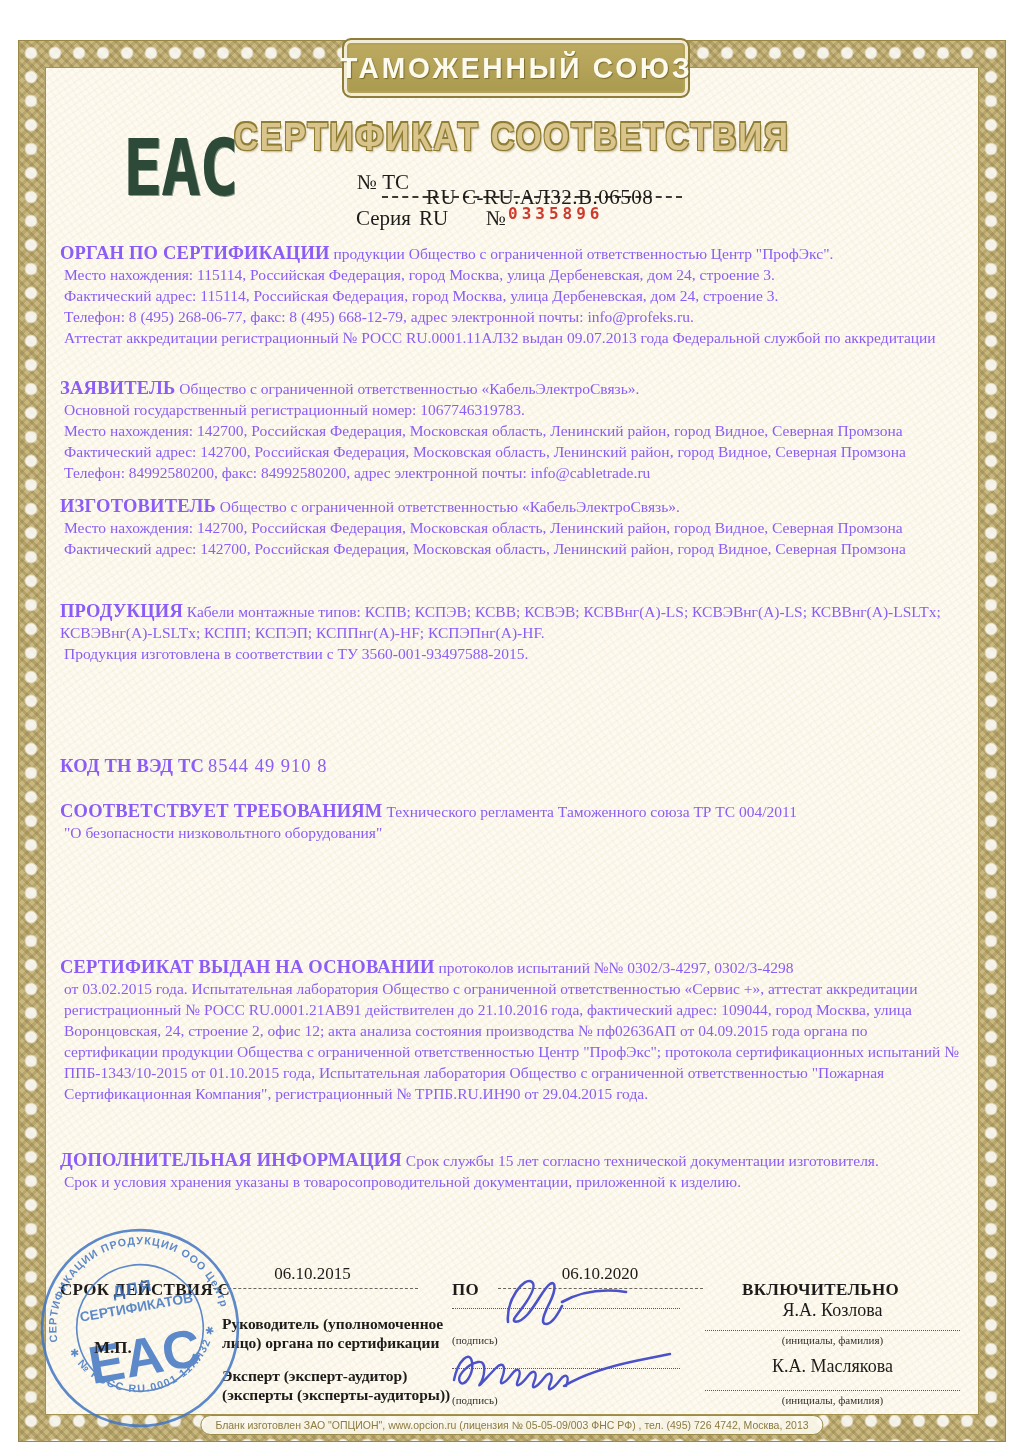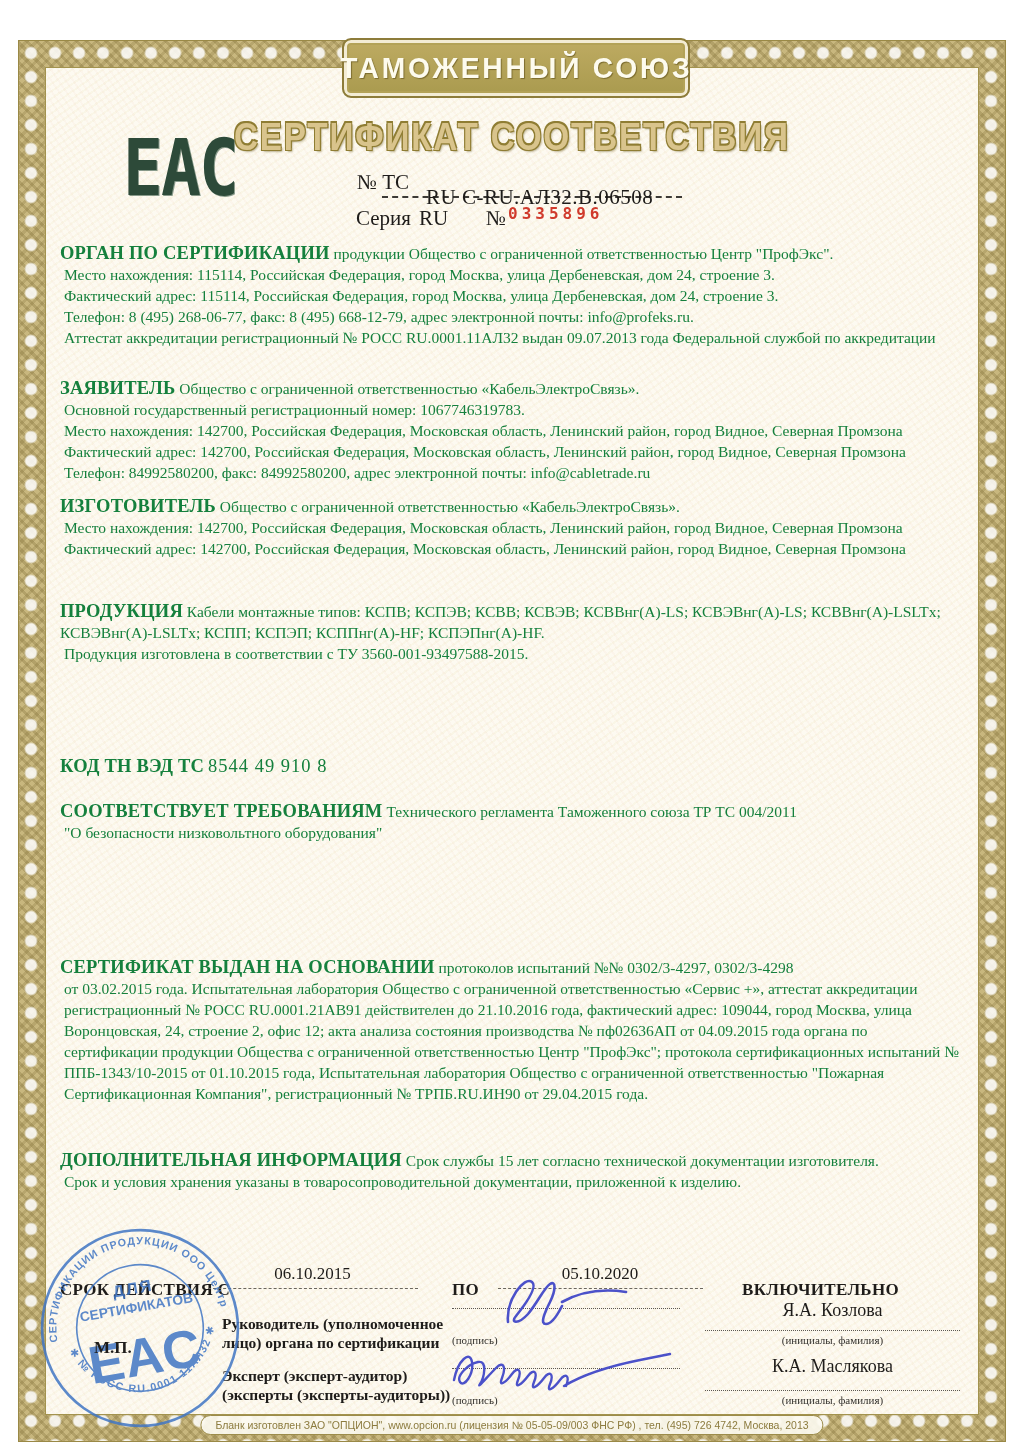--- a/index.html
+++ b/index.html
@@ -39,21 +39,21 @@
   .numrow{position:absolute;z-index:4;font-size:21px;}
   .num-label{position:absolute;left:357px;top:170px;}
   .num-value{position:absolute;left:426px;top:168px;letter-spacing:.5px;margin-top:17px;}
   .num-line{position:absolute;left:382px;top:172px;width:300px;height:24px;border-bottom:2px dashed #3c3a36;}
   .ser-label{position:absolute;left:356px;top:206px;}
   .ser-region{position:absolute;left:419px;top:206px;}
   .serial-no-label{position:absolute;left:486px;top:206px;}
   .serial-value{position:absolute;left:508px;top:204px;font-family:"DejaVu Sans Mono",monospace;
             font-weight:bold;font-size:16px;letter-spacing:4px;color:#d03a2c;}
   
-  .sec{position:absolute;left:60px;width:902px;font-size:15.5px;line-height:21px;color:#15803d;}
+  .sec{position:absolute;left:60px;width:902px;font-size:15.5px;line-height:21px;color:#8b5cf6;}
   .sec .h{font-weight:bold;font-size:18.5px;letter-spacing:.2px;}
   .sec .intro{font-size:15.5px;}
   .sec-org{top:243px;} .sec-app{top:378px;} .sec-man{top:496px;} .sec-prod{top:601px;}
   .sec-tnved{top:756px;} .sec-comp{top:801px;} .sec-basis{top:957px;} .sec-add{top:1150px;}
   .sec .ln{padding-left:4px;}
   .tnved-val{font-size:18.5px;letter-spacing:1px;}
   
   .validity{position:absolute;left:60px;top:1262px;width:905px;height:34px;z-index:6;font-size:17px;}
   .validity .b{font-weight:bold;letter-spacing:.3px;margin-top:10px;}
   .v-from{position:absolute;left:0;top:8px;}
@@ -176,21 +176,21 @@
     </div>
     <div class="ln">Срок и условия хранения указаны в товаросопроводительной документации, приложенной к изделию.</div>
   </div>
 
   <div class="validity">
     <span class="b v-from">СРОК ДЕЙСТВИЯ С</span>
     <span class="v-ln1"></span>
     <span class="v-date1">06.10.2015</span>
     <span class="b v-po">ПО</span>
     <span class="v-ln2"></span>
-    <span class="v-date2">05.10.2020</span>
+    <span class="v-date2">06.10.2020</span>
     <span class="b v-incl">ВКЛЮЧИТЕЛЬНО</span>
   </div>
 
   <div class="mp">М.П.</div>
 
   <div class="role role-head">Руководитель (уполномоченное лицо) органа по сертификации</div>
   <div class="role role-expert">Эксперт (эксперт-аудитор) (эксперты (эксперты-аудиторы))</div>
 
   <svg class="sig-svg" style="left:478px;top:1272px;" width="160" height="62" viewBox="0 0 160 62">
     <path d="M30,50 C28,28 46,4 54,10 C60,15 46,34 38,44 C32,51 40,53 50,42 C60,30 66,16 72,12 C78,8 78,18 72,30 C66,42 62,52 68,52 C74,52 80,42 84,34 M84,30 C102,20 122,16 148,20" fill="none" stroke="#4b51c9" stroke-width="2.6" stroke-linecap="round"></path>

